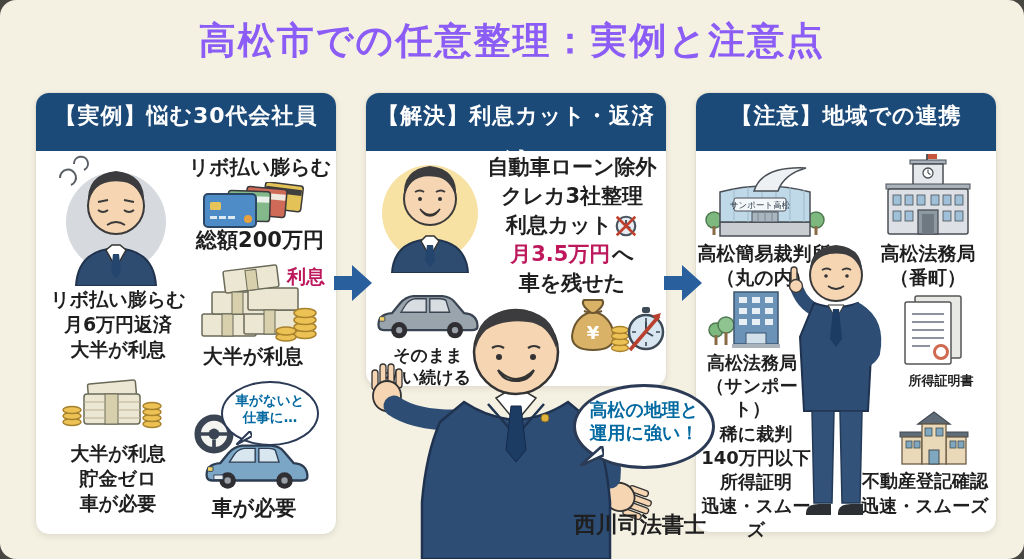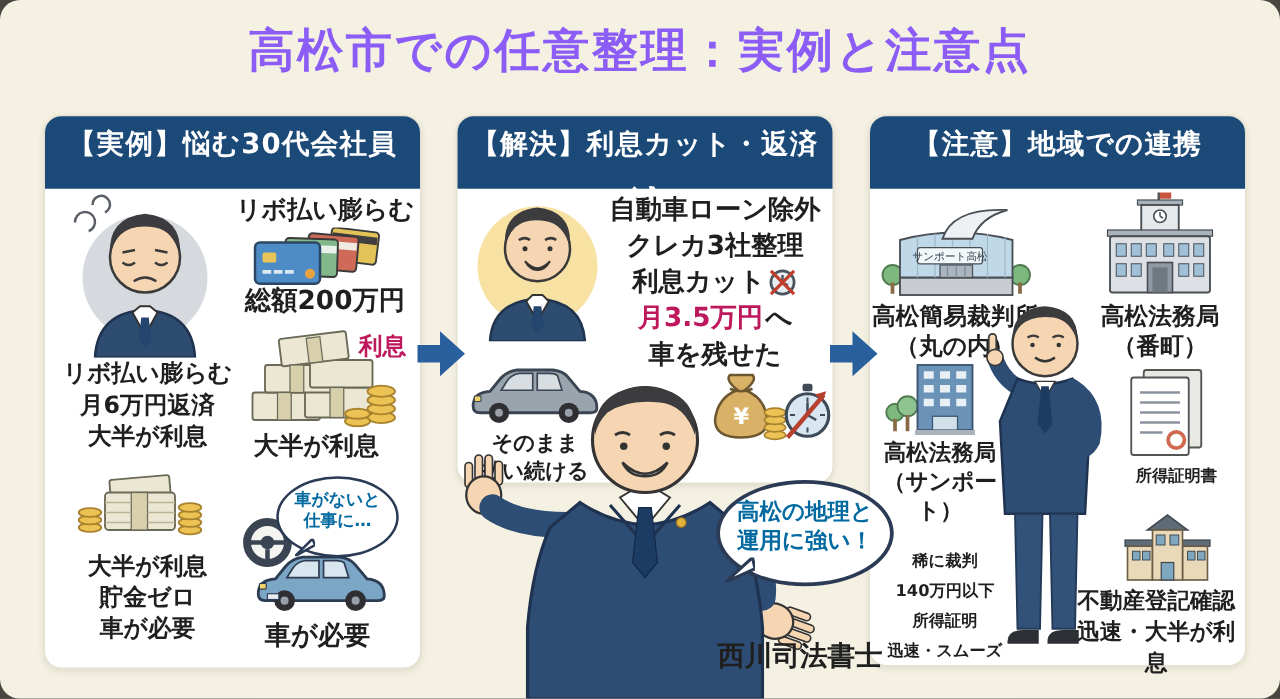--- a/index.html
+++ b/index.html
@@ -338,21 +338,21 @@
       <div class="abs" style="left:205px;top:156px;width:64px;height:74px;">
         <svg viewBox="0 0 64 74" width="64" height="74">
           <rect x="14" y="2" width="46" height="62" rx="2" fill="#e8e8e4" stroke="#555" stroke-width="1.5"></rect>
           <rect x="4" y="8" width="46" height="62" rx="2" fill="#fff" stroke="#555" stroke-width="1.5"></rect>
           <path d="M11 20 h32 M11 28 h32 M11 36 h32 M11 44 h32 M11 52 h18" stroke="#8b93a0" stroke-width="2"></path>
           <circle cx="40" cy="58" r="6.5" fill="none" stroke="#cf6a50" stroke-width="3"></circle>
         </svg>
       </div>
       <div class="abs cap" style="left:190px;top:234px;width:110px;font-size:13px;">所得証明書</div>
 
-      <div class="abs cap ml" style="left:0px;top:300px;width:120px;font-size:13px;line-height:24px;text-align:center;">稀に裁判
+      <div class="abs cap ml" style="left:0px;top:284px;width:120px;font-size:18px;line-height:24px;text-align:center;">稀に裁判
 140万円以下
 所得証明
 迅速・スムーズ</div>
 
       <div class="abs" style="left:202px;top:270px;width:72px;height:60px;">
         <svg viewBox="0 0 72 60" width="72" height="60">
           <rect x="2" y="24" width="24" height="5" fill="#5f6b76" stroke="#434b53" stroke-width="1"></rect>
           <rect x="46" y="24" width="24" height="5" fill="#5f6b76" stroke="#434b53" stroke-width="1"></rect>
           <rect x="4" y="29" width="20" height="27" fill="#ead9b8" stroke="#6a5c45" stroke-width="1.3"></rect>
           <rect x="48" y="29" width="20" height="27" fill="#ead9b8" stroke="#6a5c45" stroke-width="1.3"></rect>
@@ -363,21 +363,21 @@
               <rect x="16" y="33" width="6" height="7"></rect>
             <rect x="52" y="33" width="6" height="7"></rect>
               <rect x="60" y="33" width="6" height="7"></rect>
             <rect x="27" y="20" width="7" height="8"></rect>
               <rect x="38" y="20" width="7" height="8"></rect>
           </g>
           <rect x="31" y="42" width="10" height="14" fill="#7fa8c0" stroke="#434b53" stroke-width="1"></rect>
         </svg>
       </div>
       <div class="abs cap ml" style="left:158px;top:330px;width:142px;font-size:18px;line-height:25px;">不動産登記確認
-迅速・大半が利息</div>
+迅速・スムーズ</div>
     </div>
   </section>
 
   <svg class="arrow" style="left:333px;top:262px;" width="40" height="42" viewBox="0 0 38 42">
     <path d="M0 14 H18 V3 L38 21 L18 39 V28 H0 Z" fill="#2a5f9e"></path>
   </svg>
   <svg class="arrow" style="left:663px;top:262px;" width="40" height="42" viewBox="0 0 38 42">
     <path d="M0 14 H18 V3 L38 21 L18 39 V28 H0 Z" fill="#2a5f9e"></path>
   </svg>
 

